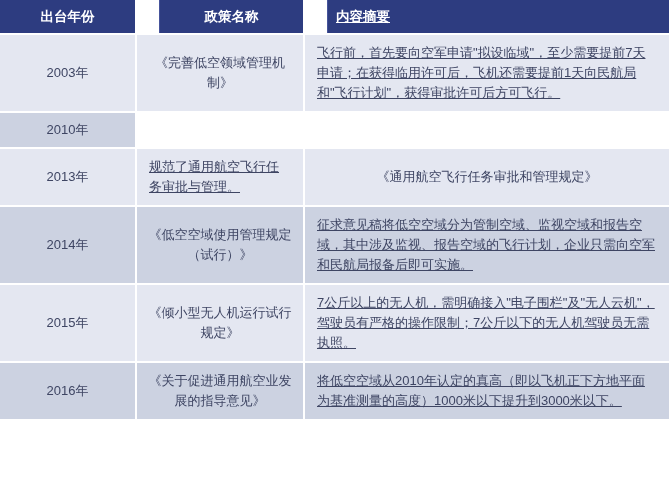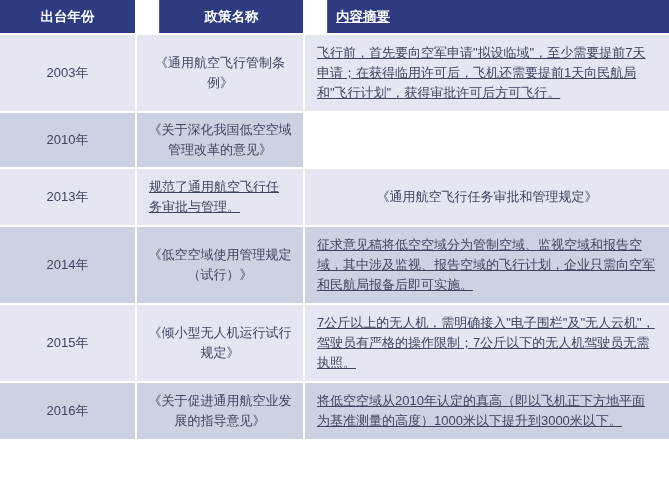--- a/index.html
+++ b/index.html
@@ -61,27 +61,26 @@
 <div class="policy-table">
 
   <div class="row header-row">
     <div class="cell col-year">出台年份</div>
     <div class="cell col-policy">政策名称</div>
     <div class="cell col-summary">内容摘要</div>
   </div>
 
   <div class="row r-light">
     <div class="cell col-year">2003年</div>
-    <div class="cell col-policy">《通用航空飞行管制条例》</div>
+    <div class="cell col-policy">《完善低空领域管理机制》</div>
     <div class="cell col-summary">飞行前，首先要向空军申请"拟设临域"，至少需要提前7天申请；在获得临用许可后，飞机还需要提前1天向民航局和"飞行计划"，获得审批许可后方可飞行。</div>
   </div>
 
   <div class="row r-dark">
     <div class="cell col-year">2010年</div>
-    <div class="cell col-policy">《关于深化我国低空空域管理改革的意见》</div>
   </div>
 
   <div class="row r-light">
     <div class="cell col-year">2013年</div>
     <div class="cell col-summary">规范了通用航空飞行任务审批与管理。</div>
     <div class="cell col-policy">《通用航空飞行任务审批和管理规定》</div>
   </div>
 
   <div class="row r-dark">
     <div class="cell col-year">2014年</div>

